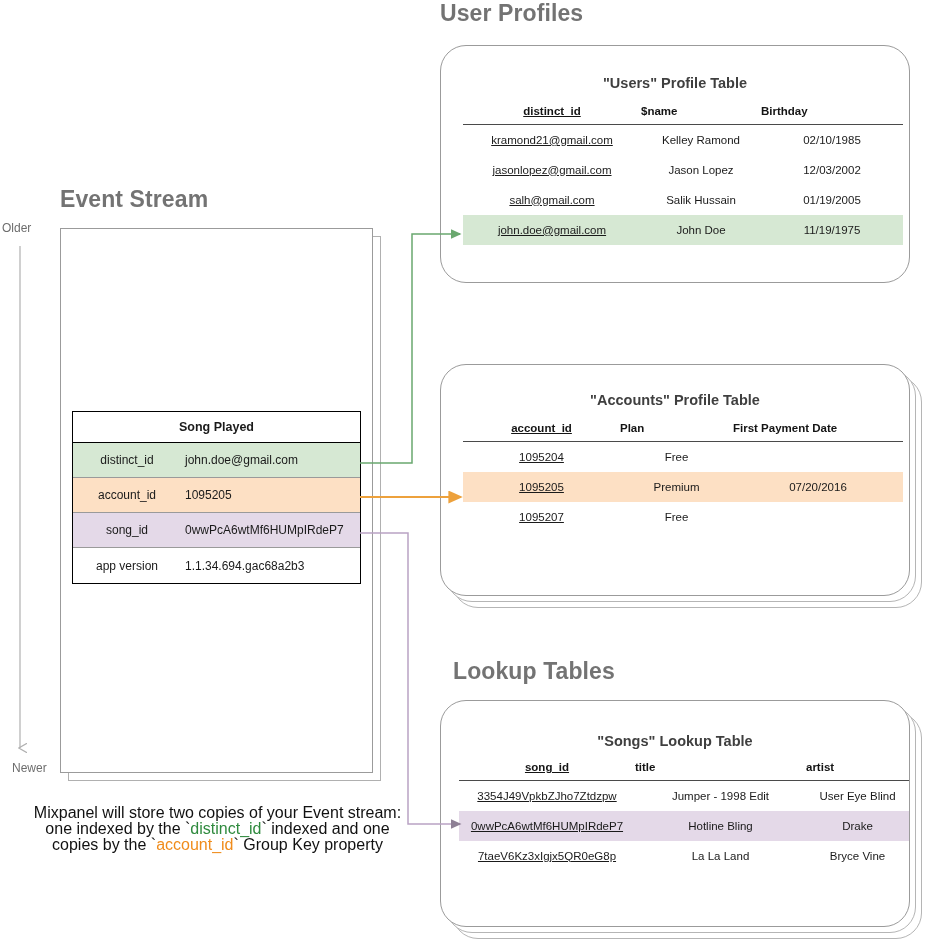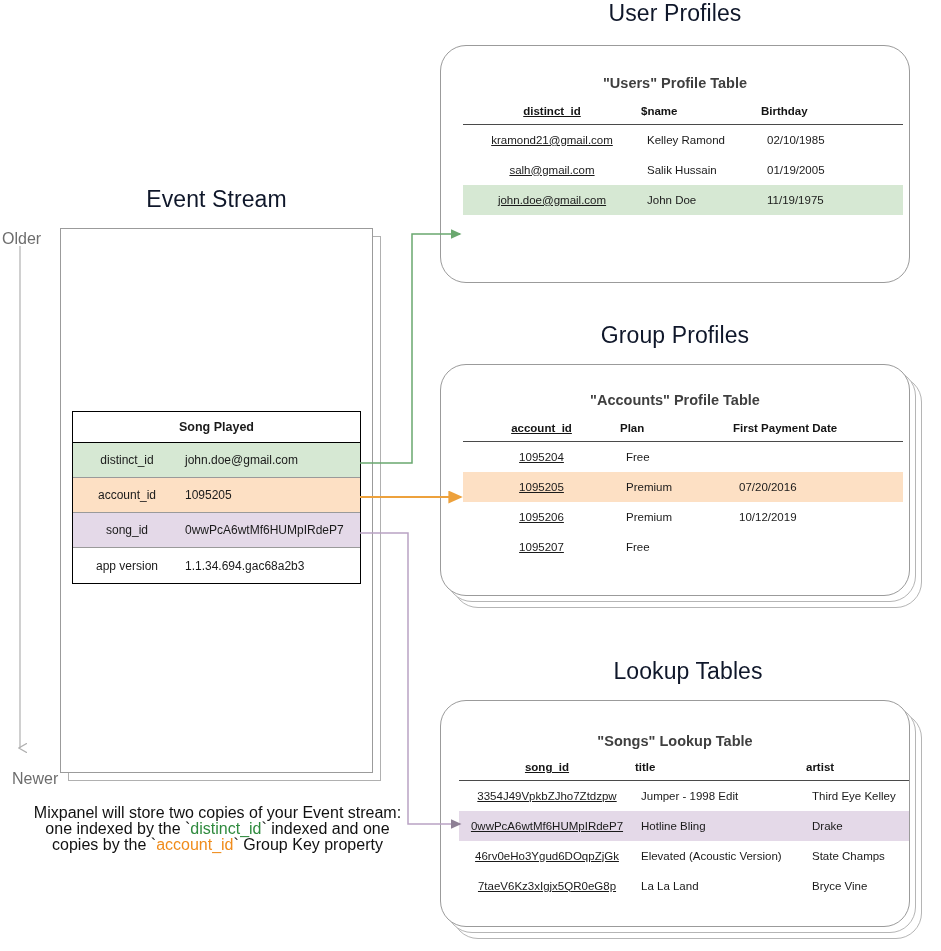--- a/index.html
+++ b/index.html
@@ -10,23 +10,22 @@
     color:#1a1a1a;
     position:relative;
     overflow:hidden;
   }
   .canvas{position:absolute;left:0;top:0;width:941px;height:951px;}
 
   
   .section-title{
     position:absolute;
     font-size:23px;
-    font-weight:400;
-    color:#0f172a;
-    text-align:center;
+    font-weight:700;
+    color:#737373;
     letter-spacing:0.1px;
   }
 
   
   .card{
     position:absolute;
     background:#ffffff;
     border:1.6px solid #9b9b9b;
     border-radius:26px;
     box-sizing:border-box;
@@ -67,21 +66,21 @@
   table.dt th.lft{text-align:left;}
   table.dt tbody tr{height:30px;}
   table.dt td{
     padding:0 6px;
     color:#1a1a1a;
     white-space:nowrap;
     vertical-align:middle;
   }
   table.dt td.key{ text-align:center; }
   table.dt td.key span{ text-decoration:underline; }
-  table.dt td.lft{ text-align:left; }
+  table.dt td.lft{ text-align:center; }
   .hdr-rule td{
     border-bottom:1.4px solid #4a4a4a;
     height:0;padding:0;
   }
   tr.hl-green td{ background:#d6e8d3; }
   tr.hl-orange td{ background:#fde0c4; }
   tr.hl-purple td{ background:#e4d9e8; }
 
   
   .es-box{
@@ -140,23 +139,22 @@
   .prop-row:last-child{border-bottom:none;}
   .prop-k{width:108px;text-align:center;}
   .prop-v{flex:1;text-align:left;padding-left:4px;}
   .bg-green{background:#d6e8d3;}
   .bg-orange{background:#fde0c4;}
   .bg-purple{background:#e4d9e8;}
 
   
   .axis-label{
     position:absolute;
-    font-size:16px;
+    font-size:12px;
     color:#6d6d6d;
-    margin-top:9px;
   }
 
   
   .caption{
     position:absolute;
     text-align:center;
     font-size:16px;
     line-height:16px;
     color:#111111;
   }
@@ -263,34 +261,38 @@
             <td colspan="3"></td>
           </tr>
       </thead>
       <tbody>
         <tr>
           <td class="key"><span>kramond21@gmail.com</span></td>
           <td class="lft">Kelley Ramond</td>
           <td class="lft">02/10/1985</td>
         </tr>
         <tr>
+          <td class="key"><span>jasonlopez@gmail.com</span></td>
+          <td class="lft">Jason Lopez</td>
+          <td class="lft">12/03/2002</td>
+        </tr>
+        <tr>
           <td class="key"><span>salh@gmail.com</span></td>
           <td class="lft">Salik Hussain</td>
           <td class="lft">01/19/2005</td>
         </tr>
         <tr class="hl-green">
           <td class="key"><span>john.doe@gmail.com</span></td>
           <td class="lft">John Doe</td>
           <td class="lft">11/19/1975</td>
         </tr>
       </tbody>
     </table>
   </div>
 
-  <div class="section-title" style="left:440px;top:322px;width:470px;">Group Profiles</div>
 
   <div class="card-stack" style="left:452px;top:376px;width:470px;height:232px;z-index:1;"></div>
   <div class="card-stack" style="left:446px;top:370px;width:470px;height:232px;z-index:2;"></div>
   <div class="card" style="left:440px;top:364px;width:470px;height:232px;">
     <div class="tbl-title" style="top:27px;">"Accounts" Profile Table</div>
     <table class="dt" style="left:22px;top:57px;width:440px;">
       <colgroup>
           <col style="width:157px">
           <col style="width:113px">
           <col style="width:170px">
@@ -310,25 +312,20 @@
           <td class="key"><span>1095204</span></td>
           <td class="lft">Free</td>
           <td class="lft"></td>
         </tr>
         <tr class="hl-orange">
           <td class="key"><span>1095205</span></td>
           <td class="lft">Premium</td>
           <td class="lft">07/20/2016</td>
         </tr>
         <tr>
-          <td class="key"><span>1095206</span></td>
-          <td class="lft">Premium</td>
-          <td class="lft">10/12/2019</td>
-        </tr>
-        <tr>
           <td class="key"><span>1095207</span></td>
           <td class="lft">Free</td>
           <td class="lft"></td>
         </tr>
       </tbody>
     </table>
   </div>
 
   <div class="section-title" style="left:453px;top:658px;width:470px;">Lookup Tables</div>
 
@@ -349,33 +346,28 @@
           <th class="lft">artist</th>
         </tr>
         <tr class="hdr-rule">
             <td colspan="3"></td>
           </tr>
       </thead>
       <tbody>
         <tr>
           <td class="key"><span>3354J49VpkbZJho7Ztdzpw</span></td>
           <td class="lft">Jumper - 1998 Edit</td>
-          <td class="lft">Third Eye Kelley</td>
+          <td class="lft">User Eye Blind</td>
         </tr>
         <tr class="hl-purple">
           <td class="key"><span>0wwPcA6wtMf6HUMpIRdeP7</span></td>
           <td class="lft">Hotline Bling</td>
           <td class="lft">Drake</td>
         </tr>
         <tr>
-          <td class="key"><span>46rv0eHo3Ygud6DOqpZjGk</span></td>
-          <td class="lft">Elevated (Acoustic Version)</td>
-          <td class="lft">State Champs</td>
-        </tr>
-        <tr>
           <td class="key"><span>7taeV6Kz3xIgjx5QR0eG8p</span></td>
           <td class="lft">La La Land</td>
           <td class="lft">Bryce Vine</td>
         </tr>
       </tbody>
     </table>
   </div>
 
 </div>
 

